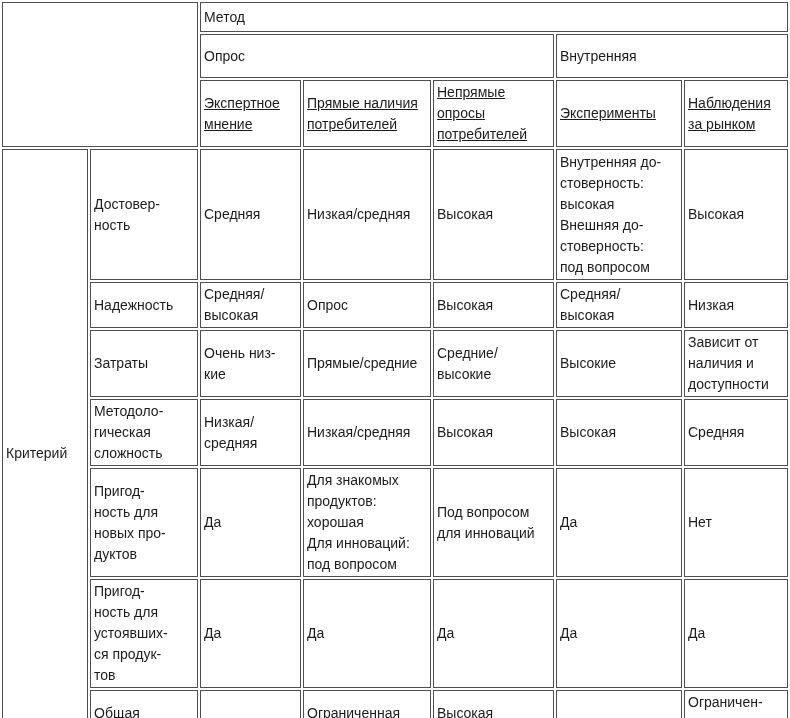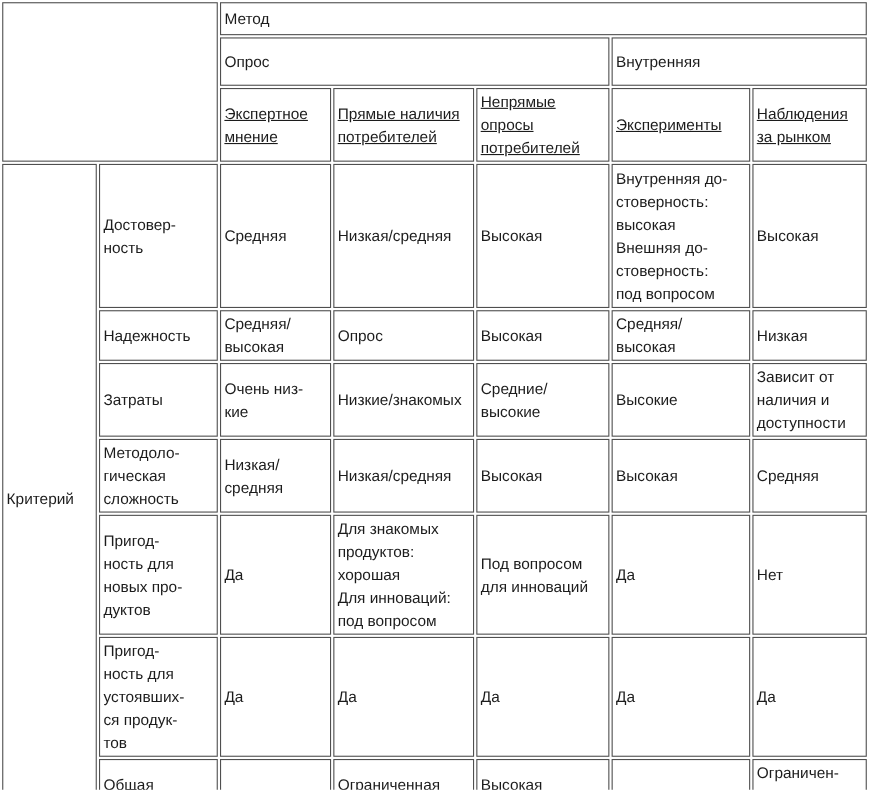--- a/index.html
+++ b/index.html
@@ -106,21 +106,21 @@
       <td>Высокая</td>
       <td>Средняя/
 высокая</td>
       <td>Низкая</td>
     </tr>
 
     <tr class="r-costs">
       <td>Затраты</td>
       <td>Очень низ-
 кие</td>
-      <td>Низкие/знакомых</td>
+      <td>Прямые/средние</td>
       <td>Средние/
 высокие</td>
       <td>Высокие</td>
       <td>Зависит от
 наличия и
 доступности</td>
     </tr>
 
     <tr class="r-method-c">
       <td>Методоло-

